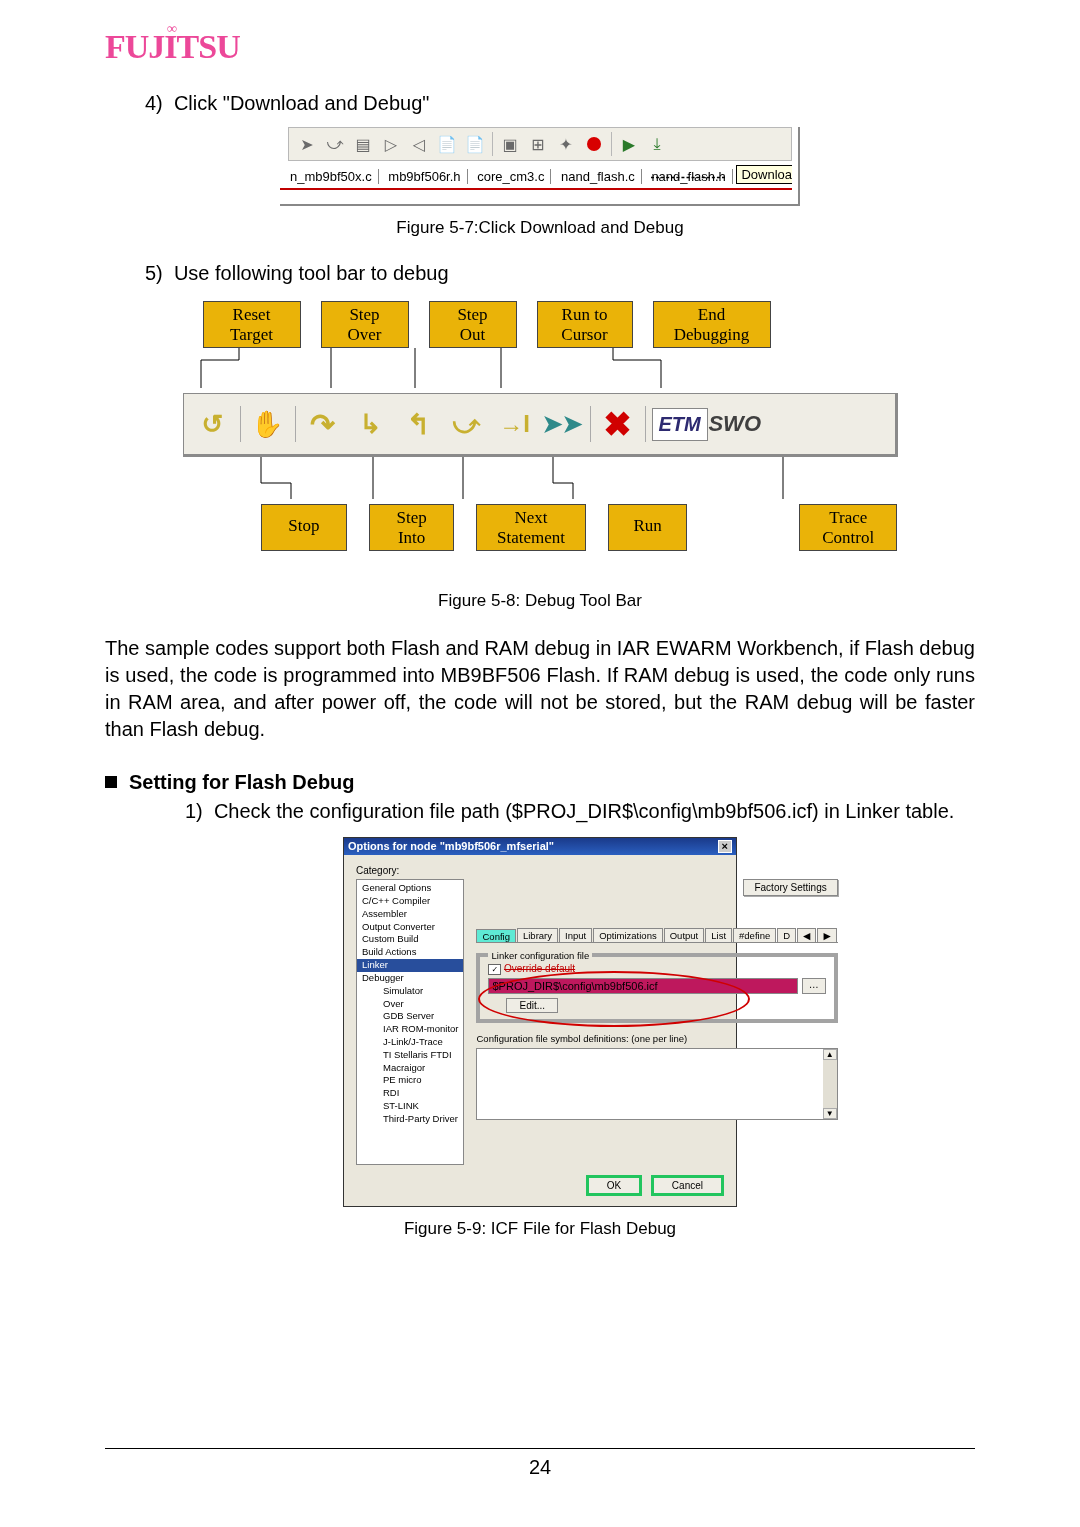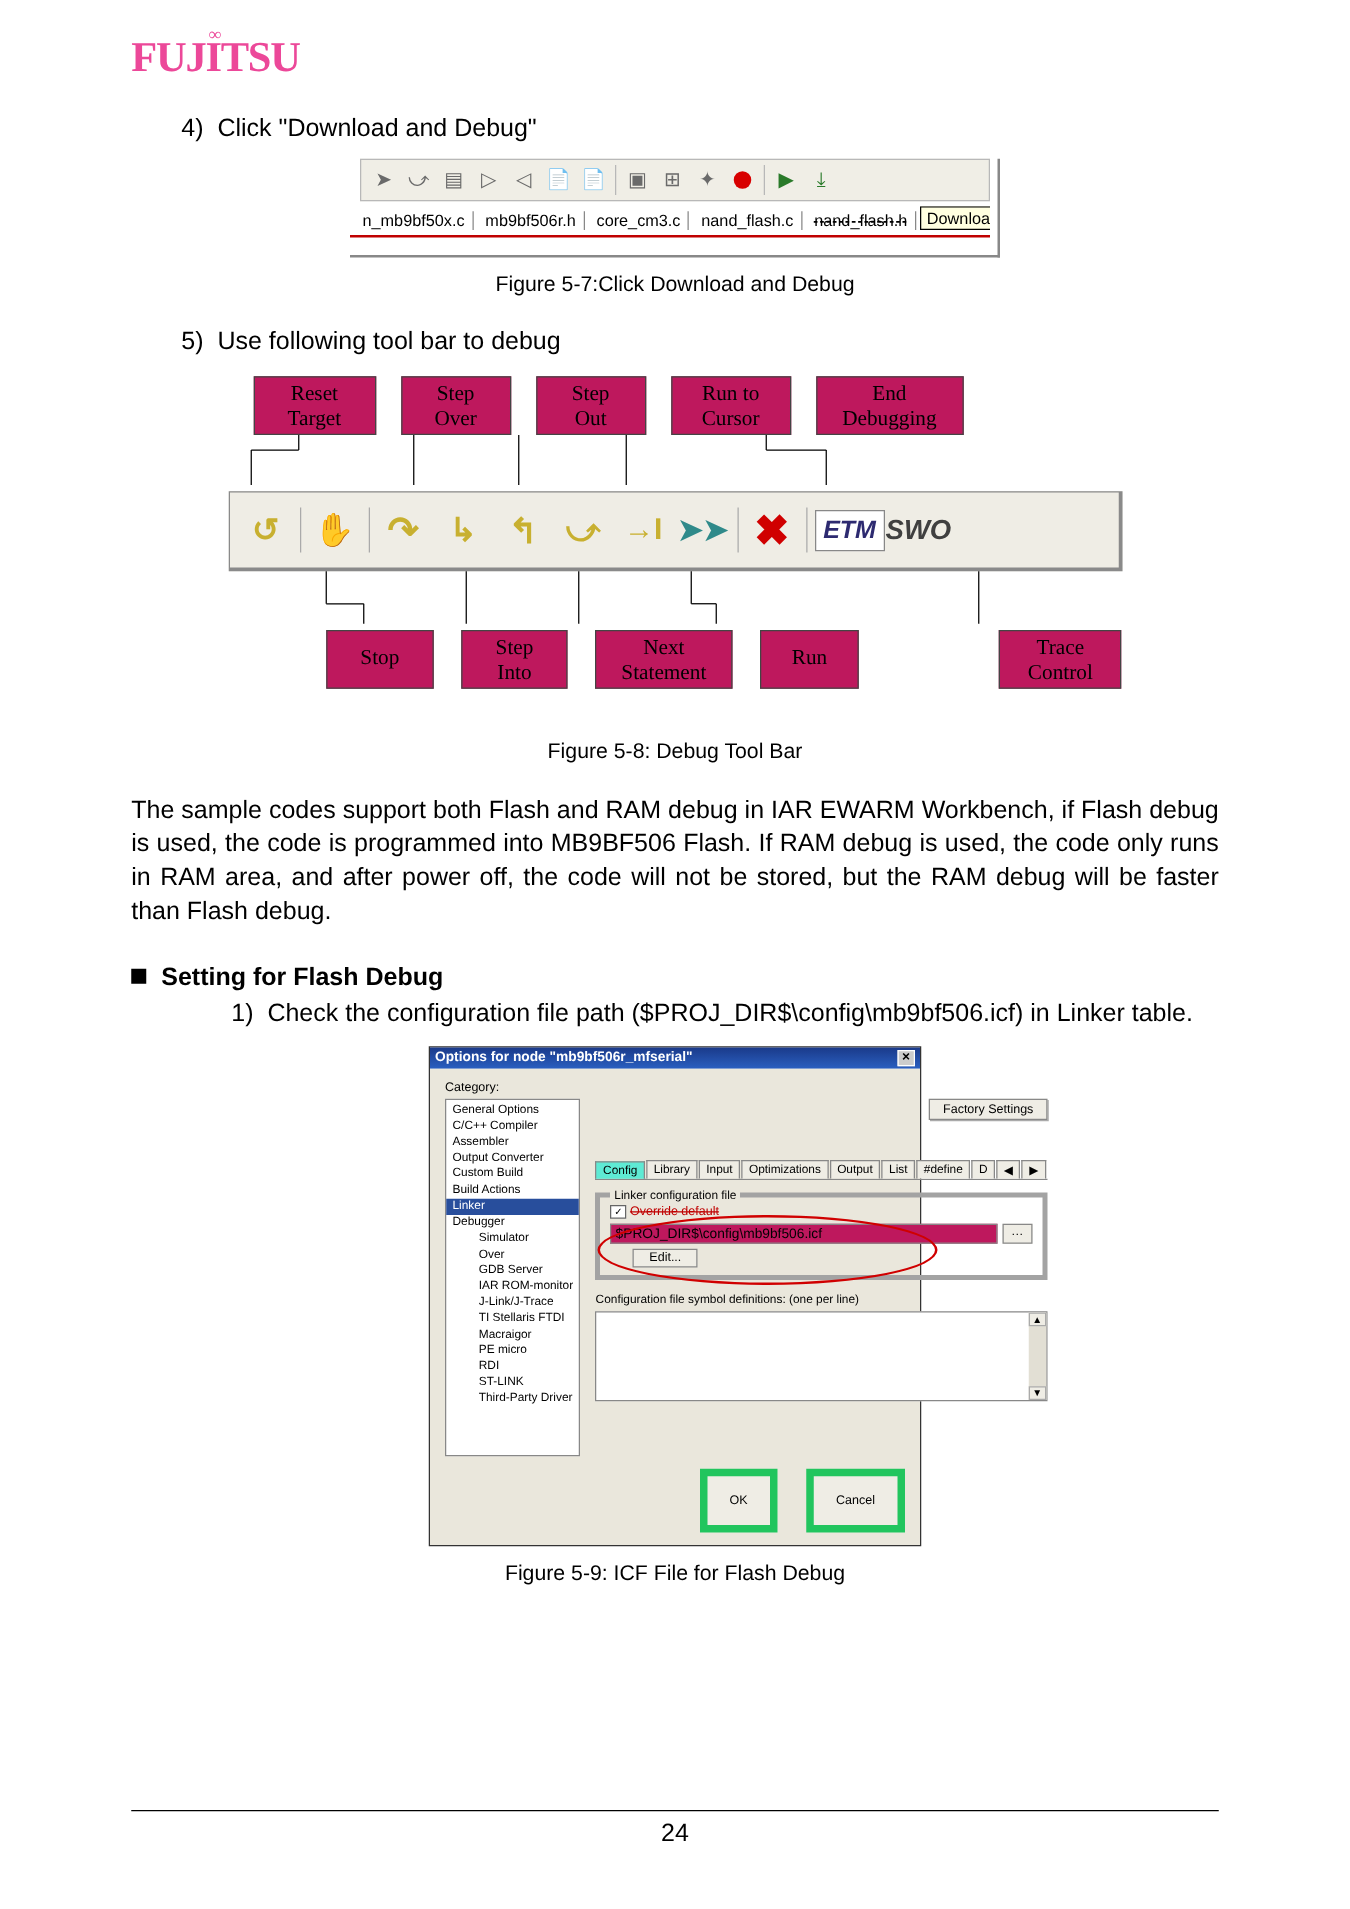--- a/index.html
+++ b/index.html
@@ -88,21 +88,21 @@
   .tooltip {
     display: inline-block; border: 1px solid #000; background: #ffffe0;
     padding: 1px 4px; font-size: 13px; position: relative; top: -2px;
   }
 
   
   .fig58 { width: 715px; margin: 16px auto 10px; font-family: 'Times New Roman', serif; font-size: 17px; }
   .lblrow { display: flex; gap: 20px; }
   .lblbox {
     border: 1px solid #444; padding: 3px 12px; text-align: center;
-    background: #be185d; white-space: nowrap; line-height: 1.15;
+    background: #eab308; white-space: nowrap; line-height: 1.15;
   }
   .toprow { justify-content: flex-start; padding-left: 20px; }
   .bigbar {
     display: flex; align-items: center; gap: 6px;
     border: 1px solid #8a8a8a; border-right: 3px solid #8a8a8a; border-bottom: 3px solid #8a8a8a;
     background: #efede5; padding: 6px 8px; height: 48px;
   }
   .bigicon {
     display: inline-flex; align-items: center; justify-content: center;
     width: 42px; height: 42px; font-family: Arial; font-weight: bold;
@@ -163,22 +163,22 @@
     position: absolute; border: 2px solid #d00000; border-radius: 50% / 50%;
     width: 268px; height: 52px; left: -2px; top: 14px; pointer-events: none;
   }
   .fig59 .listarea {
     border: 1px solid #888; background: #fff; height: 70px; margin-top: 4px; position: relative;
   }
   .fig59 .listarea .sb { position: absolute; right: 0; width: 14px; top: 0; bottom: 0; background: #e2dfd4; display: flex; flex-direction: column; justify-content: space-between; align-items: center; }
   .fig59 .listarea .sb span { font-size: 8px; background: #efede5; border: 1px solid #aaa; width: 12px; text-align: center; }
   .fig59 .btnrow { text-align: right; padding-top: 10px; }
   .fig59 .btnrow button {
-    font-size: 10px; padding: 14px 18px; margin-left: 20px;
-    border: 6px solid #22c55e; background: #efede5;
+    font-size: 10px; padding: 2px 18px; margin-left: 6px;
+    border: 3px solid #22c55e; background: #efede5;
   }
   svg { overflow: visible; }
 </style>
 </head>
 <body>
 
 <div class="page">
   <div class="logo">
     <span>FUJITSU</span><span class="infinity">∞</span>
   </div>

